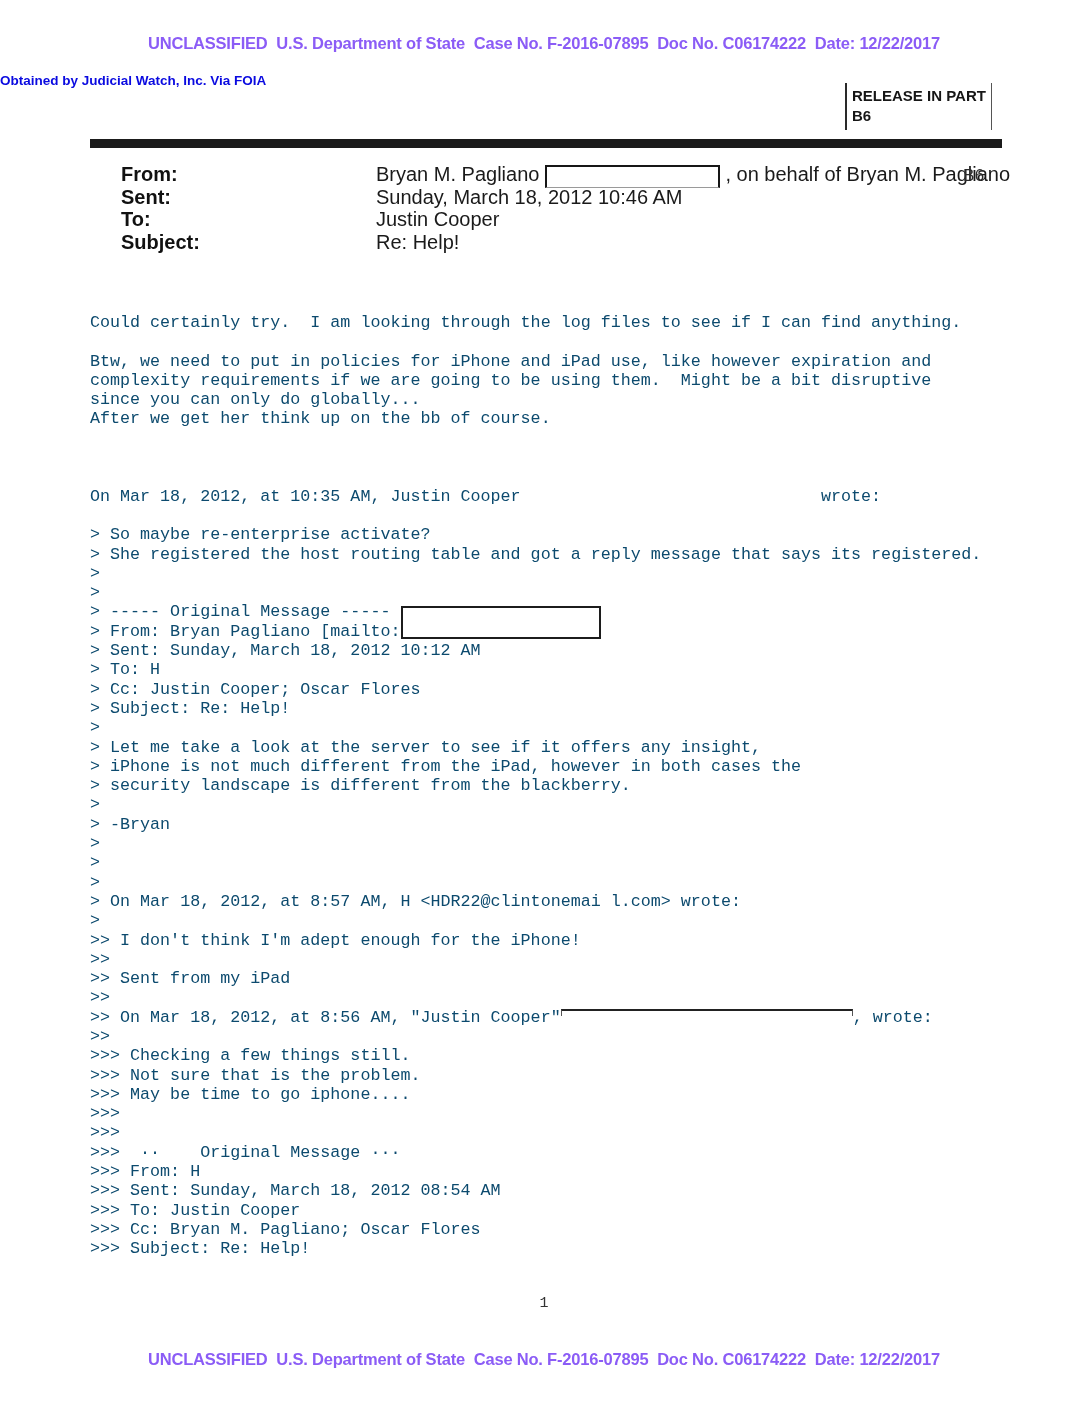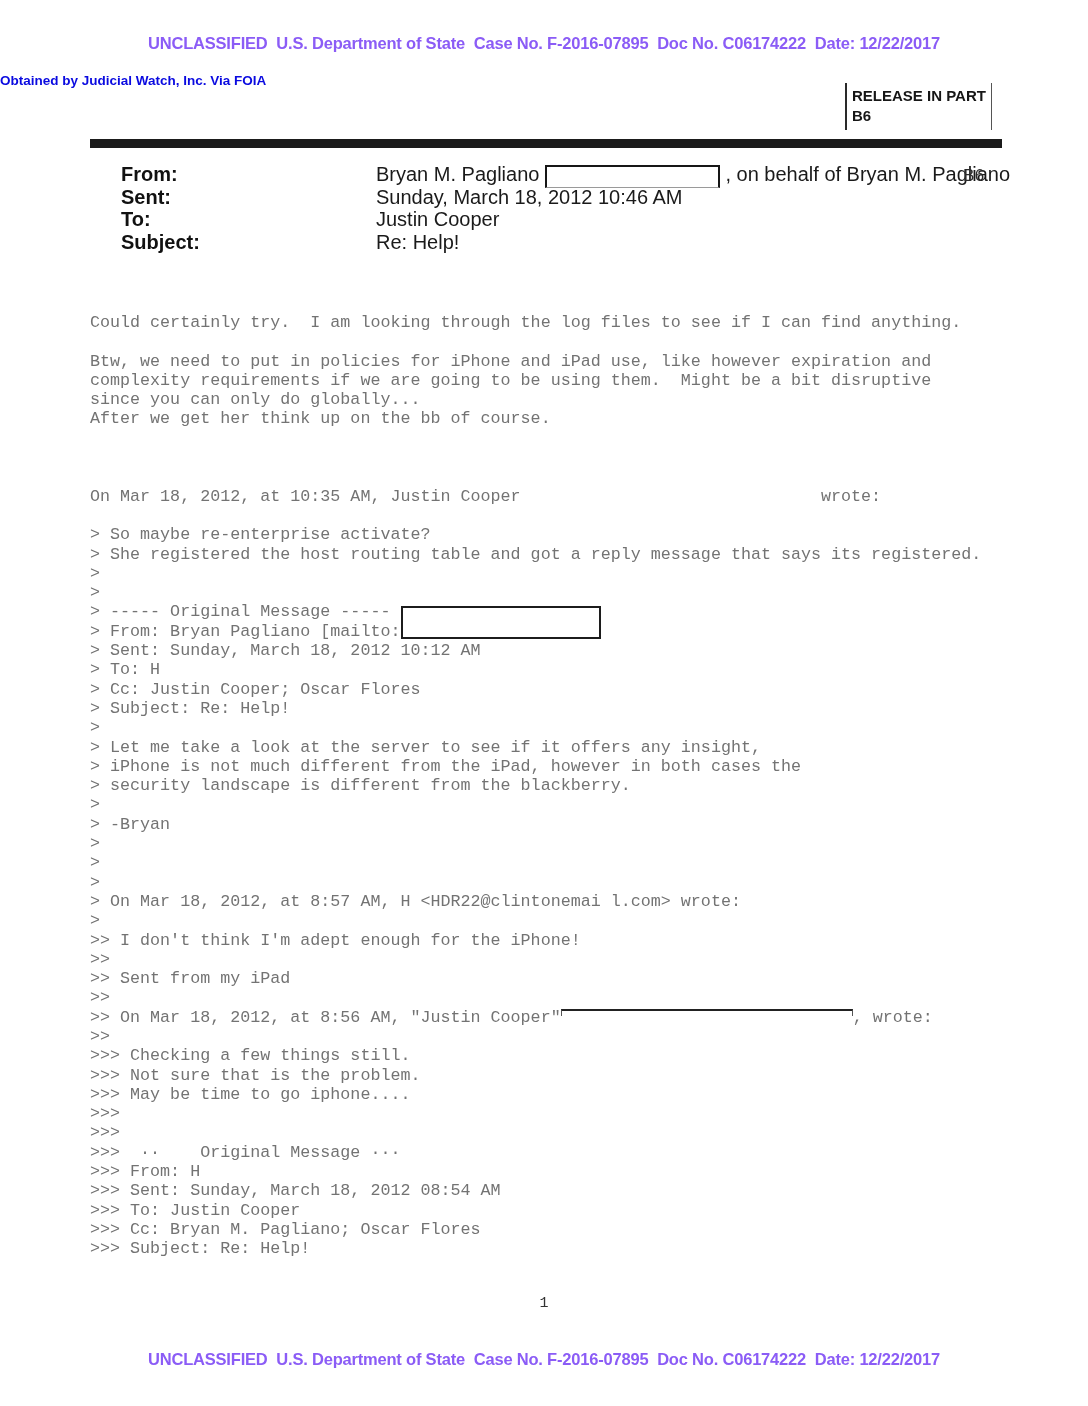--- a/index.html
+++ b/index.html
@@ -84,21 +84,21 @@
     color: #2b2b2b;
     letter-spacing: 0.5px;
   }
   
   .email-body {
     position: absolute;
     left: 90px; top: 313px;
     width: 980px;
     font-family: "Liberation Mono", monospace;
     font-size: 16.7px;
-    color: #737373;
+    color: #0c4a6e;
   }
   .bline {
     position: relative;
     height: 19.3px;
     white-space: pre;
     line-height: 19.3px;
   }
   .red-mailto {
     position: absolute;
     left: 311px; top: -16px;

